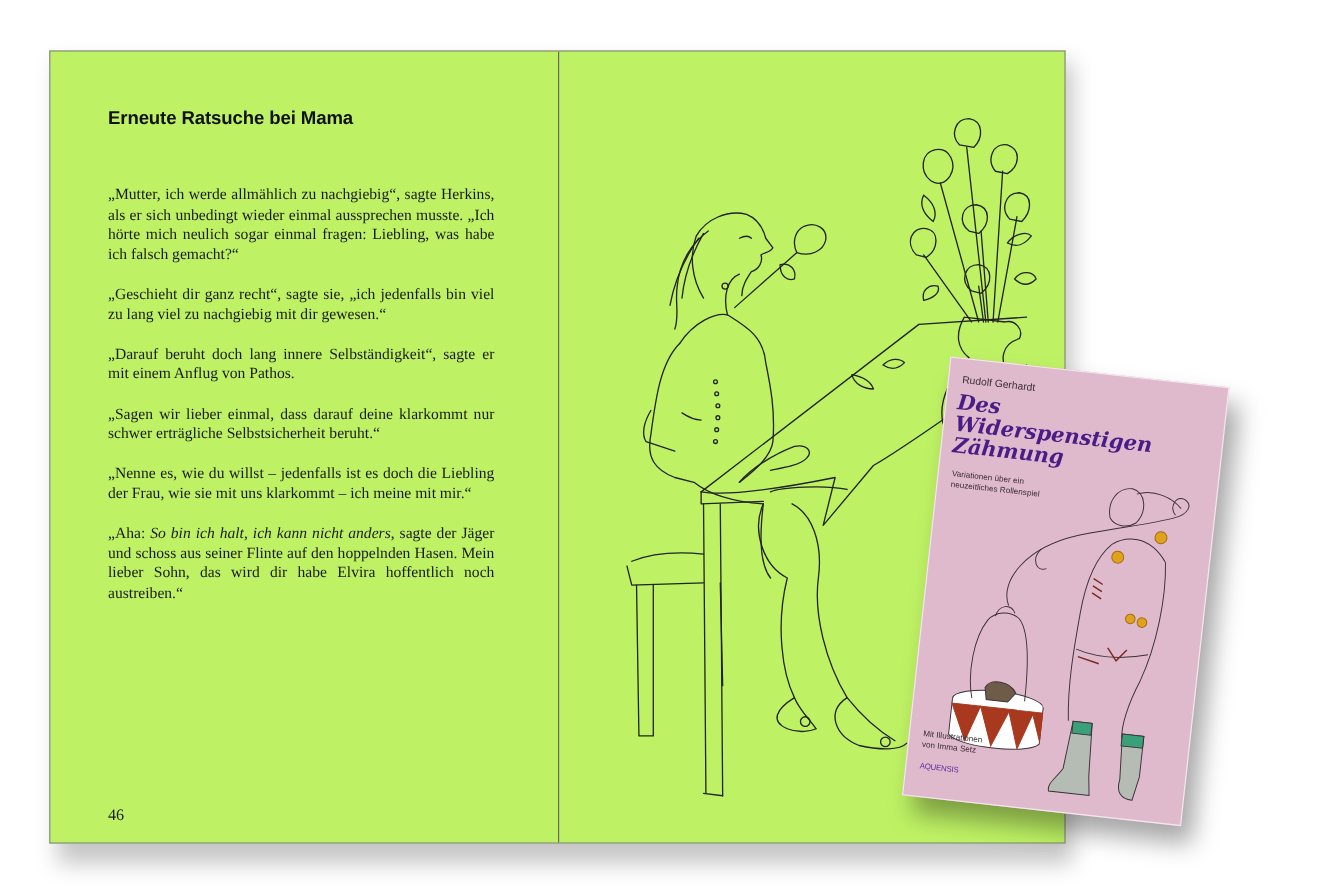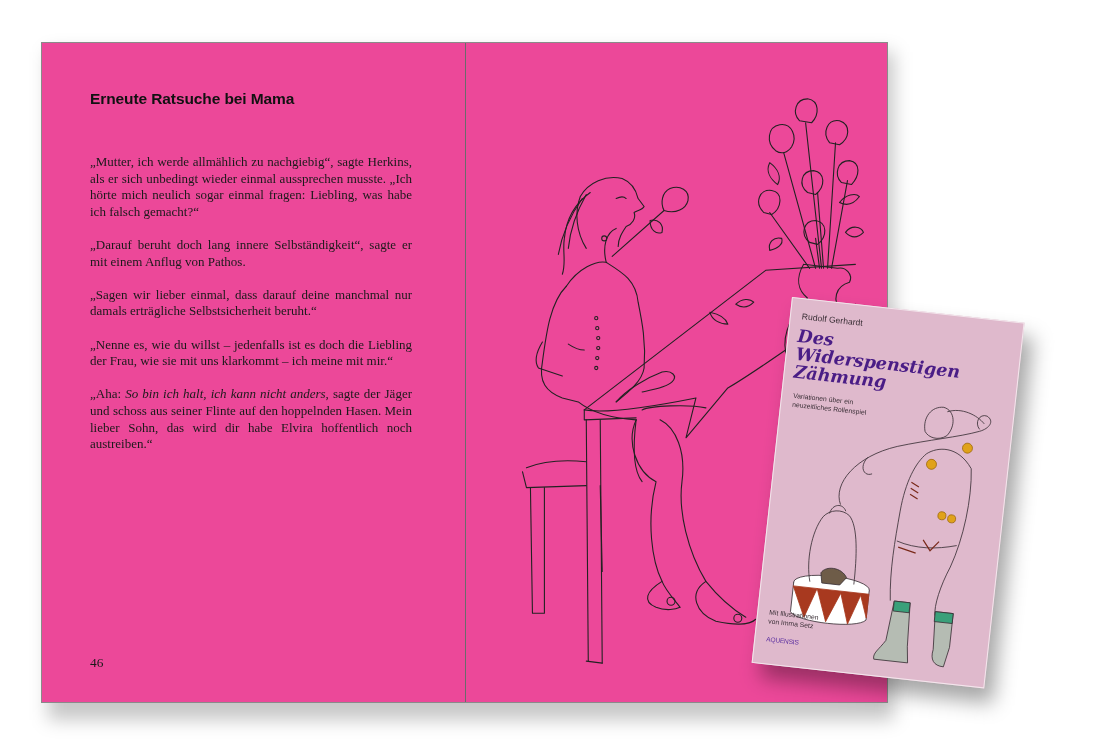--- a/index.html
+++ b/index.html
@@ -1,27 +1,27 @@
 <!DOCTYPE html>
 <html><head>
 <meta charset="utf-8">
 <style>
   html, body { margin:0; padding:0; }
   body { width:1102px; height:745px; background:#ffffff; position:relative; overflow:hidden; font-family:"Liberation Serif", serif; }
 
   .spread-shadow { position:absolute; left:48px; top:52px; width:846px; height:668px; background:rgba(0,0,0,0.22); filter:blur(9px); }
-  .spread { position:absolute; left:41px; top:42px; width:847px; height:661px; background:#ec4899; border:1px solid #8a8a8a; box-sizing:border-box; }
+  .spread { position:absolute; left:41px; top:42px; width:847px; height:661px; background:#bef264; border:1px solid #8a8a8a; box-sizing:border-box; }
   .spine { position:absolute; left:423px; top:0; width:1px; height:100%; background:#6b6b6b; }
 
   .left-page { position:absolute; left:0; top:0; width:423px; height:100%; }
   .chapter-title { position:absolute; left:48px; top:47px; font-family:"Liberation Sans", sans-serif; font-weight:bold; font-size:15.5px; color:#111; letter-spacing:-0.1px; }
   .body-text { position:absolute; left:48px; top:111px; width:322px; font-size:13px; line-height:16.6px; color:#1a1a1a; text-align:justify; }
   .body-text p { margin:0 0 16.6px 0; }
   .body-text em { font-style:italic; }
-  .page-number { position:absolute; left:48px; top:612px; font-size:13.4px; color:#1a1a1a; }
+  .page-number { position:absolute; left:48px; top:628px; font-size:13.4px; color:#1a1a1a; }
 
   .right-page { position:absolute; left:424px; top:0; width:421px; height:100%; }
   .illustration { position:absolute; left:0; top:0; width:421px; height:100%; }
 
   .cover-wrap { position:absolute; left:792px; top:297px; width:234px; height:368px; transform:rotate(6.3deg); transform-origin:0 0; }
   .cover-shadow { position:absolute; left:10px; top:14px; width:234px; height:368px; background:rgba(0,0,0,0.35); filter:blur(10px); }
   .cover { position:absolute; left:0; top:0; width:234px; height:368px; background:#dfb9cc; border:1px solid #f3e6ec; box-sizing:border-box; overflow:hidden; }
   .cover-author { position:absolute; left:11px; top:12px; font-family:"Liberation Sans", sans-serif; font-size:8.6px; color:#3a2f36; }
   .cover-title { position:absolute; left:9px; top:28px; font-family:"DejaVu Serif", serif; font-style:italic; font-weight:bold; font-size:17.5px; line-height:18px; color:#4a1d86; }
   .cover-title div { white-space:nowrap; }
@@ -33,22 +33,23 @@
 </head>
 <body>
 
 <div class="spread-shadow"></div>
 
 <div class="spread">
   <div class="left-page">
     <div class="chapter-title">Erneute Ratsuche bei Mama</div>
     <div class="body-text">
       <p>„Mutter, ich werde allmählich zu nachgiebig“, sagte Herkins, als er sich unbedingt wieder einmal aussprechen musste. „Ich hörte mich neulich sogar einmal fragen: Liebling, was habe ich falsch gemacht?“</p>
+      <p>„Geschieht dir ganz recht“, sagte sie, „ich jedenfalls bin viel zu lang viel zu nachgiebig mit dir gewesen.“</p>
       <p>„Darauf beruht doch lang innere Selbständigkeit“, sagte er mit einem Anflug von Pathos.</p>
-      <p>„Sagen wir lieber einmal, dass darauf deine manchmal nur damals erträgliche Selbstsicherheit beruht.“</p>
+      <p>„Sagen wir lieber einmal, dass darauf deine klarkommt nur schwer erträgliche Selbstsicherheit beruht.“</p>
       <p>„Nenne es, wie du willst – jedenfalls ist es doch die Liebling der Frau, wie sie mit uns klarkommt – ich meine mit mir.“</p>
       <p><span>„Aha: </span><em>So bin ich halt, ich kann nicht anders</em><span>, sagte der Jäger und schoss aus seiner Flinte auf den hoppelnden Hasen. Mein lieber Sohn, das wird dir habe Elvira hoffentlich noch austreiben.“</span></p>
     </div>
     <div class="page-number">46</div>
   </div>
 
   <div class="spine"></div>
 
   <div class="right-page">
     <svg class="illustration" viewBox="0 0 421 661" fill="none" stroke="#222" stroke-width="1.1" stroke-linejoin="round" stroke-linecap="round">

